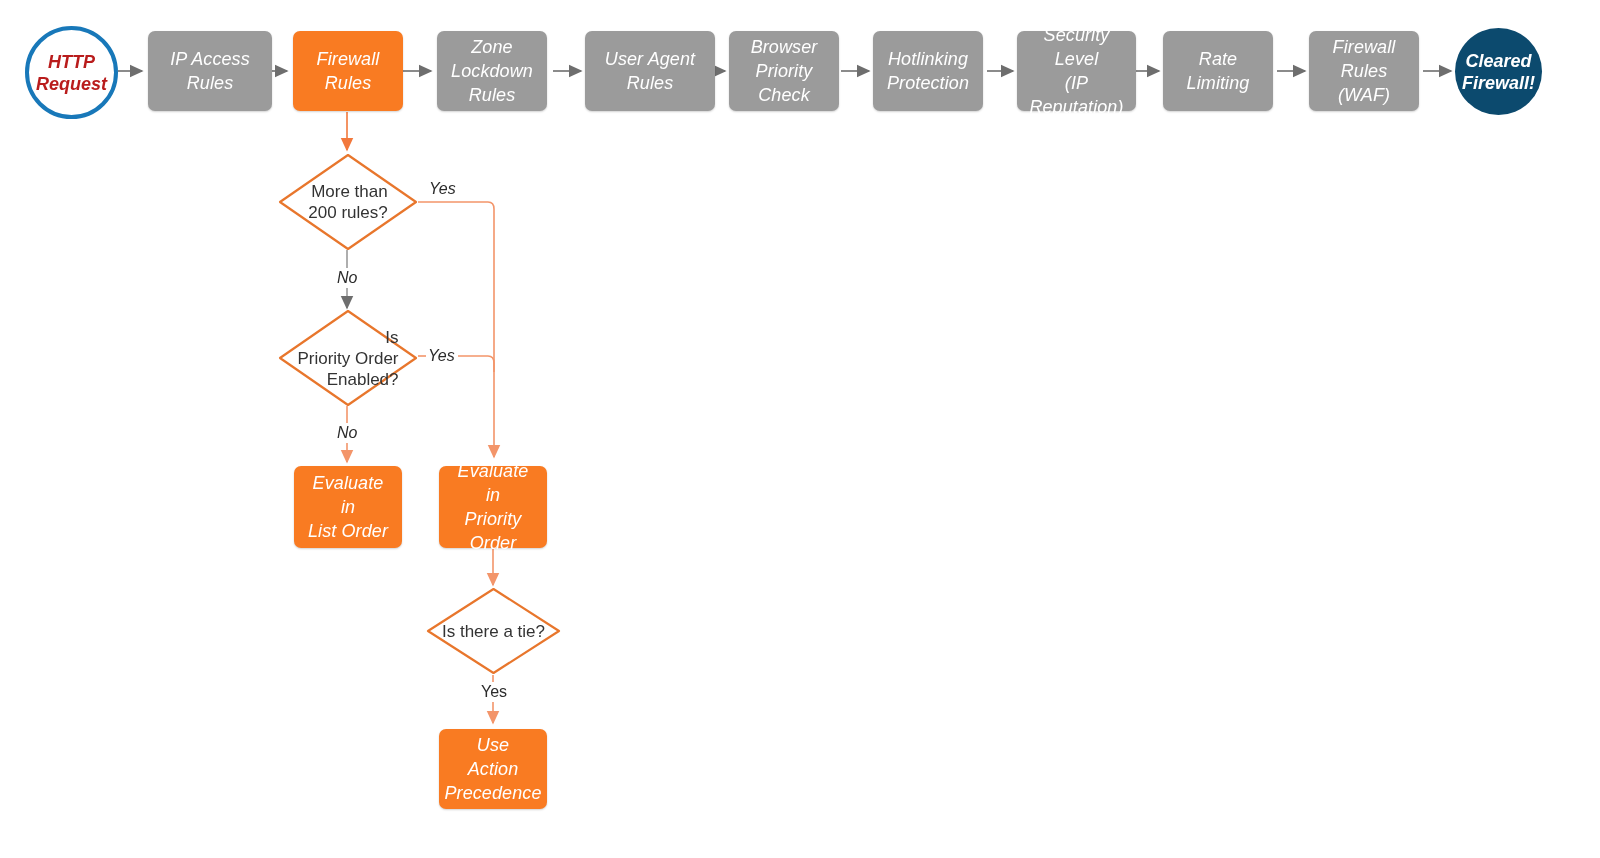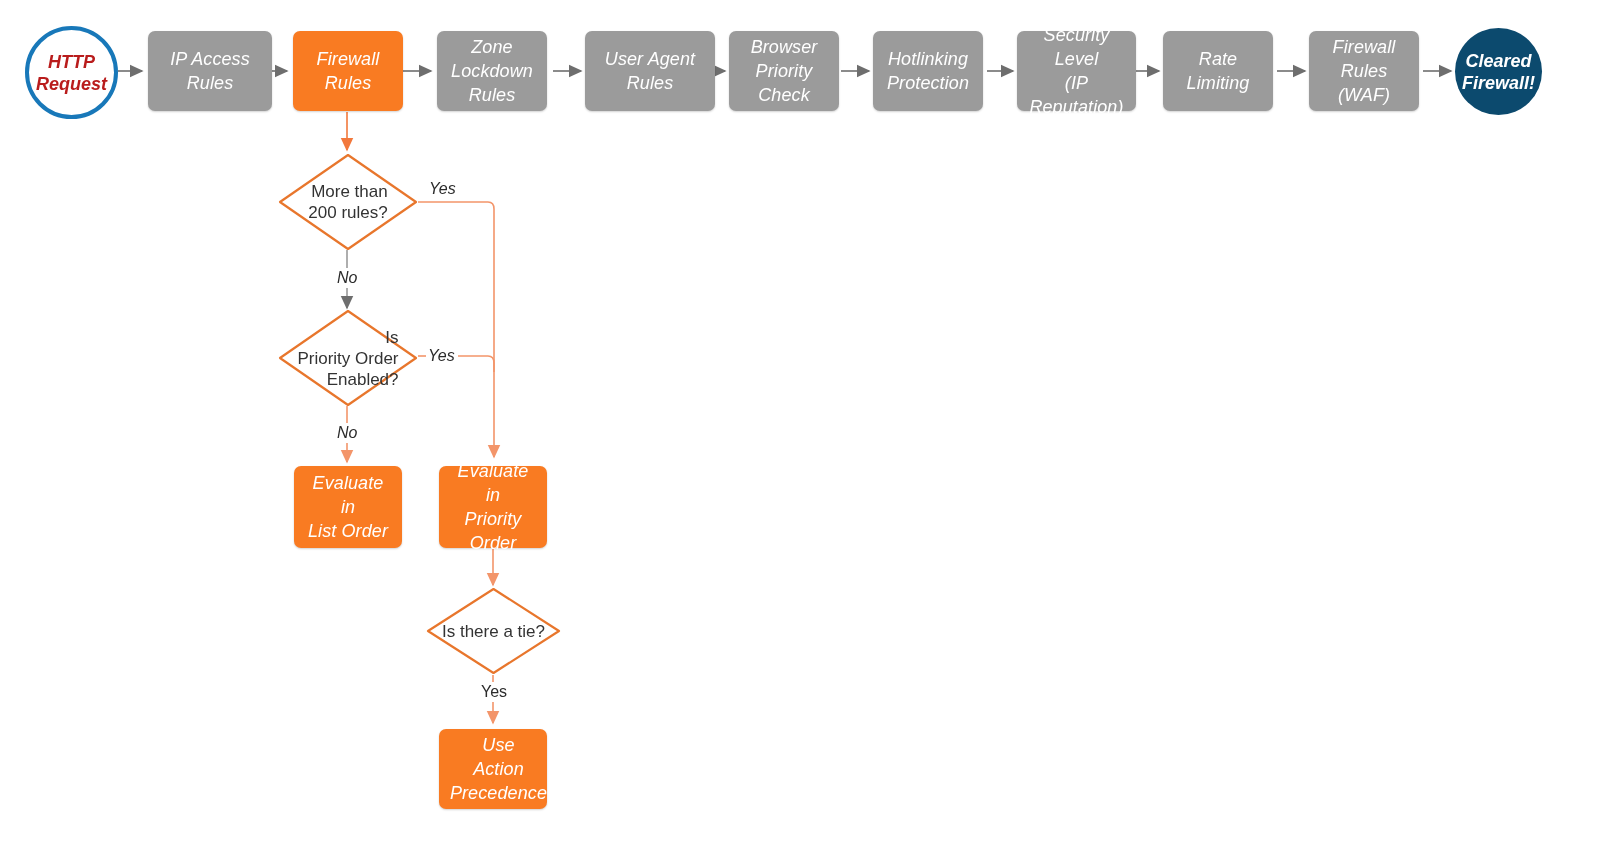--- a/index.html
+++ b/index.html
@@ -283,21 +283,21 @@
     <svg class="dshape" viewBox="0 0 137 90" preserveAspectRatio="none">
       <polygon points="68.5,3 134,45 68.5,87 3,45" fill="#ffffff" stroke="#e8762c" stroke-width="2.2" stroke-linejoin="round"></polygon>
     </svg>
     <div class="dtext">
       <div>Is there a tie?</div>
     </div>
   </div>
 
   <div class="edge-label label-plain" style="left:479px; top:683px;">Yes</div>
 
-  <div class="node proc orange" style="left:439px; top:729px; width:108px; height:80px;justify-content:flex-end;">
+  <div class="node proc orange" style="left:439px; top:729px; width:108px; height:80px;">
     <div>
       <div>Use</div>
       <div>Action</div>
       <div>Precedence</div>
     </div>
   </div>
 
 </div>
 
 </body></html>

